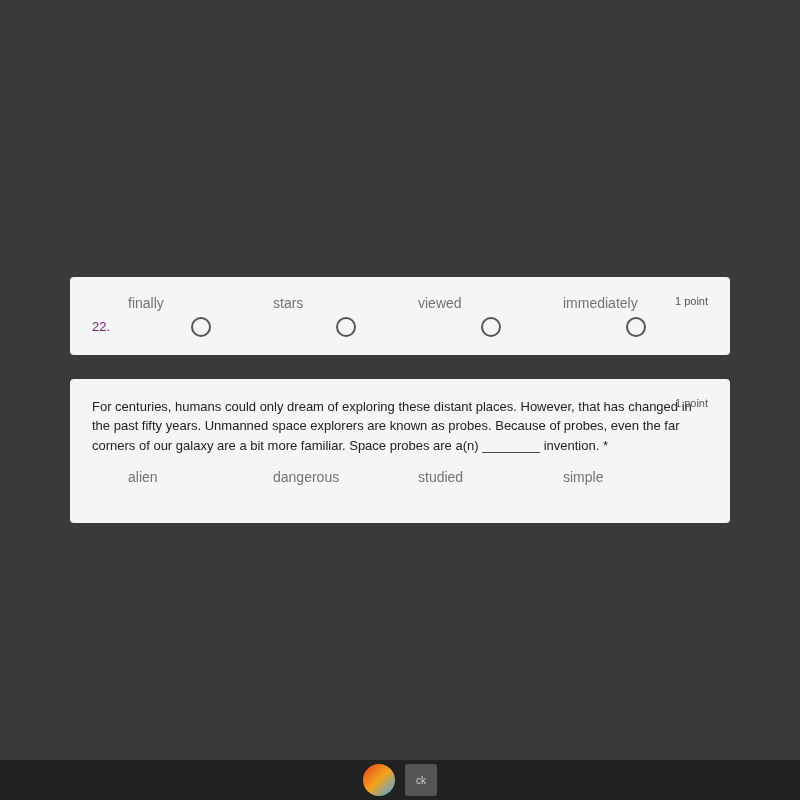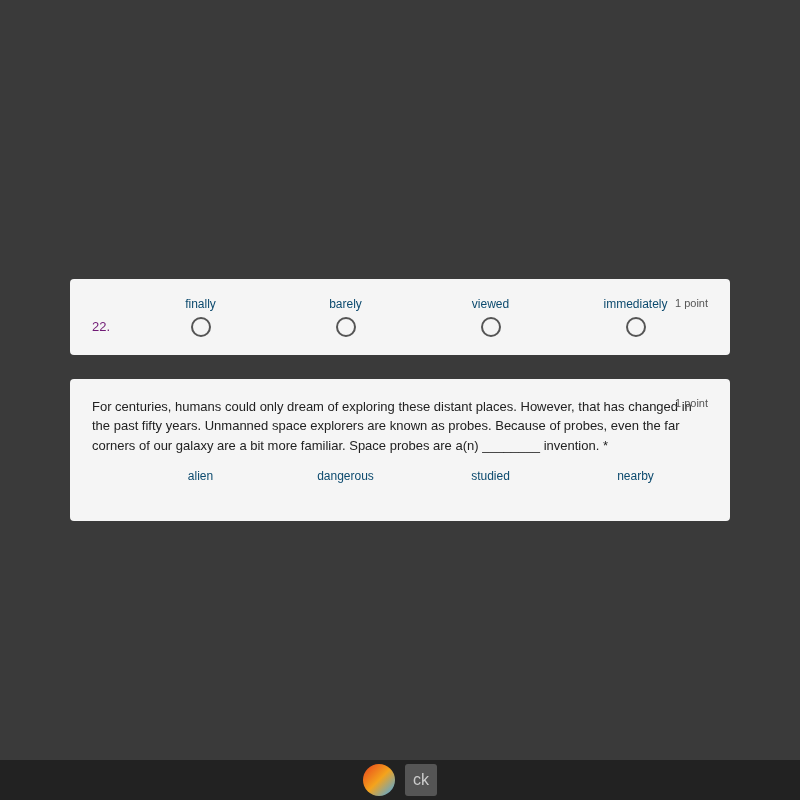--- a/index.html
+++ b/index.html
@@ -56,23 +56,23 @@
     }
 
     .question-number {
       font-size: 13px;
       color: #701a75;
       width: 36px;
       flex-shrink: 0;
     }
 
     .option-label {
-      font-size: 12px;
-      color: #0c4a6e;
-      text-align: center;
+      font-size: 14px;
+      color: #737373;
+      text-align: left;
       flex: 1;
     }
 
     .radio-option {
       flex: 1;
       display: flex;
       justify-content: center;
       align-items: center;
     }
 
@@ -96,21 +96,21 @@
 </head>
 <body>
 
 <div class="screen-content">
 
   <div class="question-card">
     <span class="point-label">1 point</span>
 
     <div style="margin-left: 36px; display: flex; width: calc(100% - 36px); margin-bottom: 4px;">
       <div class="option-label">finally</div>
-      <div class="option-label">barely</div>
+      <div class="option-label">stars</div>
       <div class="option-label">viewed</div>
       <div class="option-label">immediately</div>
     </div>
 
     <div class="radios-row">
       <span class="question-number">22.</span>
       <div class="radio-option">
         <span class="radio-circle"></span>
       </div>
       <div class="radio-option">
@@ -126,22 +126,22 @@
   </div>
 
   <div class="question-card">
     <span class="point-label">1 point</span>
     <div class="question-text">For centuries, humans could only dream of exploring these distant places. However, that has changed in the past fifty years. Unmanned space explorers are known as probes. Because of probes, even the far corners of our galaxy are a bit more familiar. Space probes are a(n) ________ invention. *</div>
 
     <div style="margin-left: 36px; display: flex; width: calc(100% - 36px); margin-bottom: 20px;">
       <div class="option-label">alien</div>
       <div class="option-label">dangerous</div>
       <div class="option-label">studied</div>
-      <div class="option-label">nearby</div>
+      <div class="option-label">simple</div>
     </div>
 
   </div>
 
   <div style="position: absolute; bottom: 0; left: 0; width: 800px; height: 40px; background: #222; display: flex; align-items: center; justify-content: center; gap: 10px;">
     <div style="width: 32px; height: 32px; border-radius: 50%; background: linear-gradient(135deg, #e8401c, #f4a31c, #3ea8f5); display: flex; align-items: center; justify-content: center;"></div>
-    <div style="width: 32px; height: 32px; background: #555; border-radius: 3px; display: flex; align-items: center; justify-content: center; font-size: 16px; color: #ccc;">ck</div>
+    <div style="width: 32px; height: 32px; background: #555; border-radius: 3px; display: flex; align-items: center; justify-content: center; font-size: 10px; color: #ccc;">ck</div>
   </div>
 </div>
 
 </body></html>

